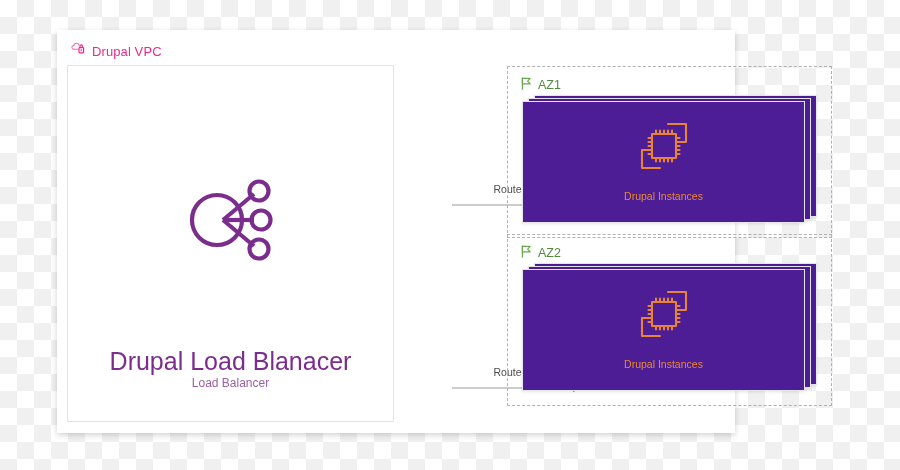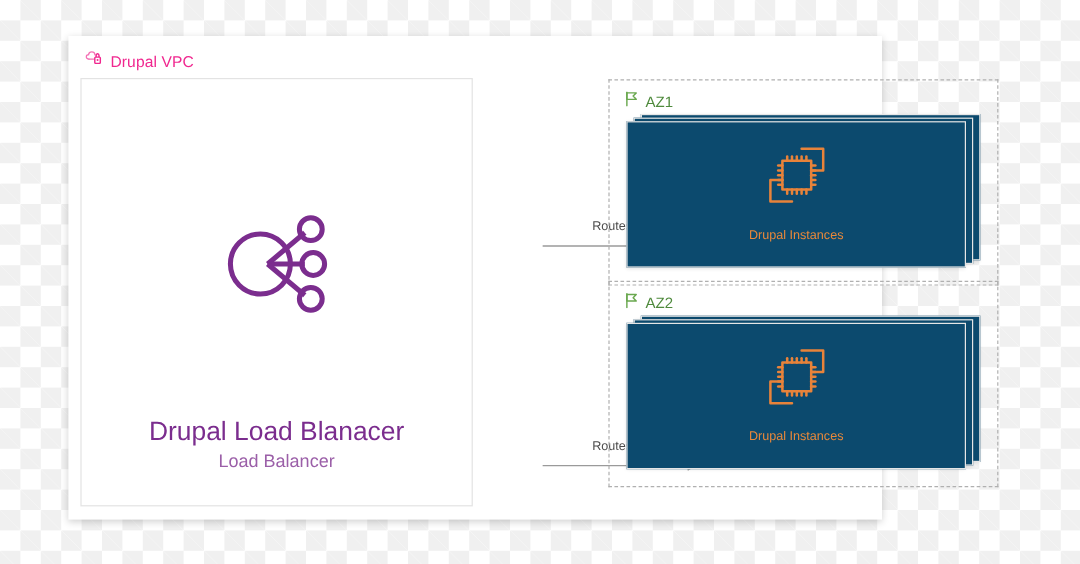--- a/index.html
+++ b/index.html
@@ -65,30 +65,30 @@
     display: flex;
     justify-content: center;
   }
   .lb-title {
     position: absolute;
     left: 0;
     right: 0;
     top: 281px;
     text-align: center;
     color: #7b2d8e;
-    font-size: 22px;
+    font-size: 25px;
   }
   .lb-sub {
     position: absolute;
     left: 0;
     right: 0;
     top: 310px;
     text-align: center;
     color: #9b5fa8;
-    font-size: 15px;
+    font-size: 12px;
   }
 
   
   .az {
     position: absolute;
     border: 1.6px dashed #b0b0b0;
     box-sizing: border-box;
     background: transparent;
   }
   .az-1 { left: 450px; top: 36px;  width: 325px; height: 172px; }
@@ -112,21 +112,21 @@
   
   .stack {
     position: absolute;
     left: 14px;
     top: 34px;
     width: 295px;
     height: 122px;
   }
   .stack .sheet {
     position: absolute;
-    background: #0c4a6e;
+    background: #4c1d95;
     border: 1px solid #e6e6e6;
     box-sizing: border-box;
     box-shadow: 0 1px 3px rgba(0,0,0,0.10);
   }
   .sheet-3 { left: 12px; top: -6px; width: 283px; height: 122px; }
   .sheet-2 { left: 6px;  top: -3px; width: 283px; height: 122px; }
   .sheet-1 { left: 0;    top: 0;    width: 283px; height: 122px; }
 
   .inst-icon-wrap {
     position: absolute;

